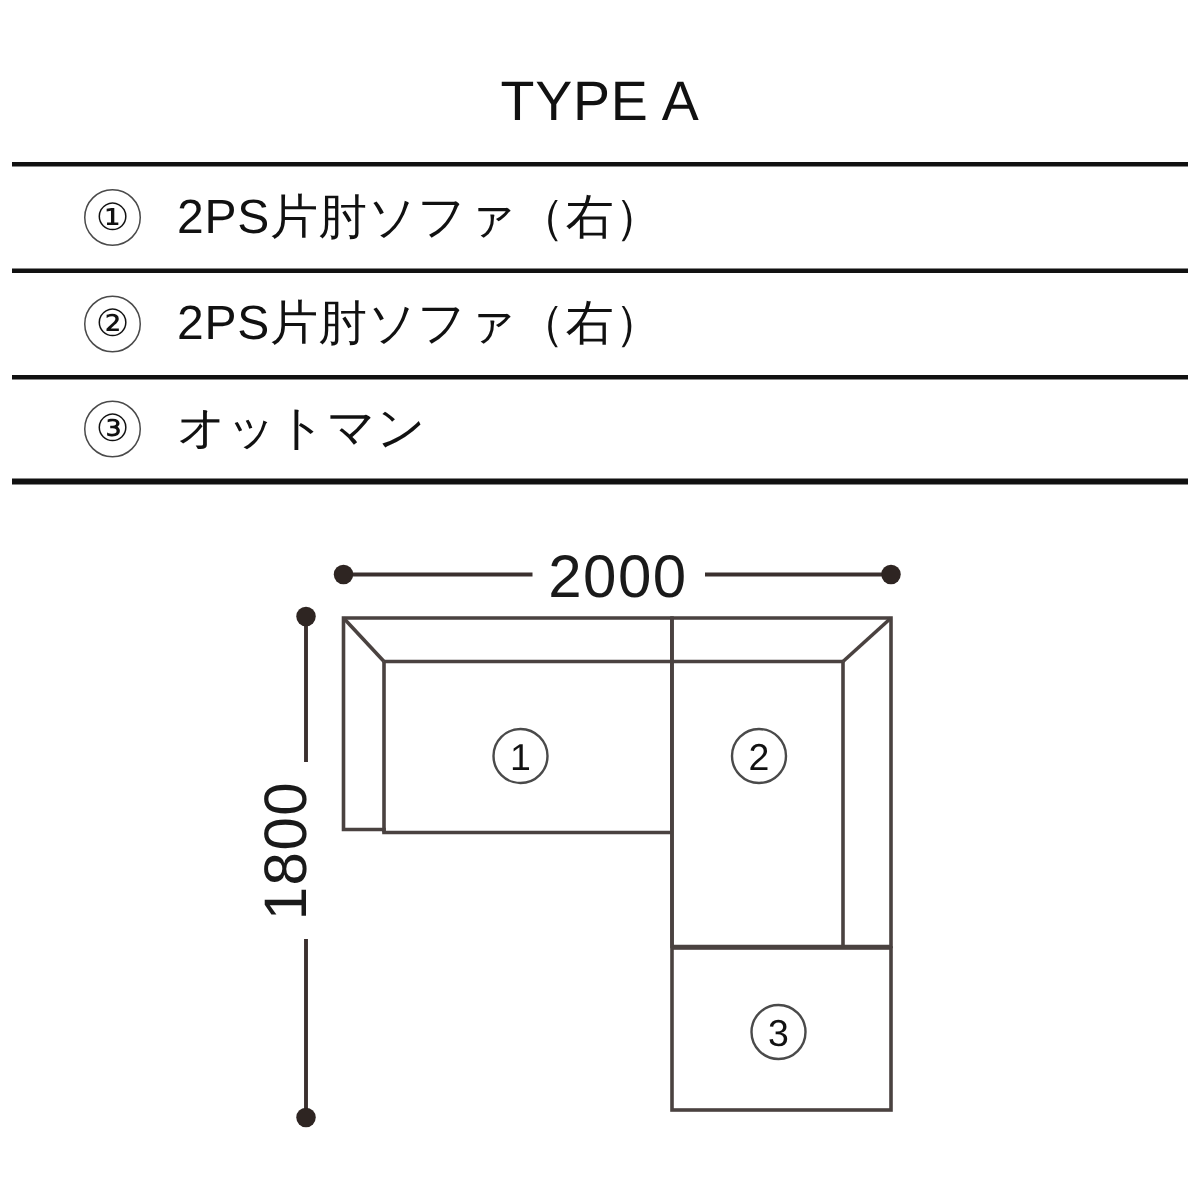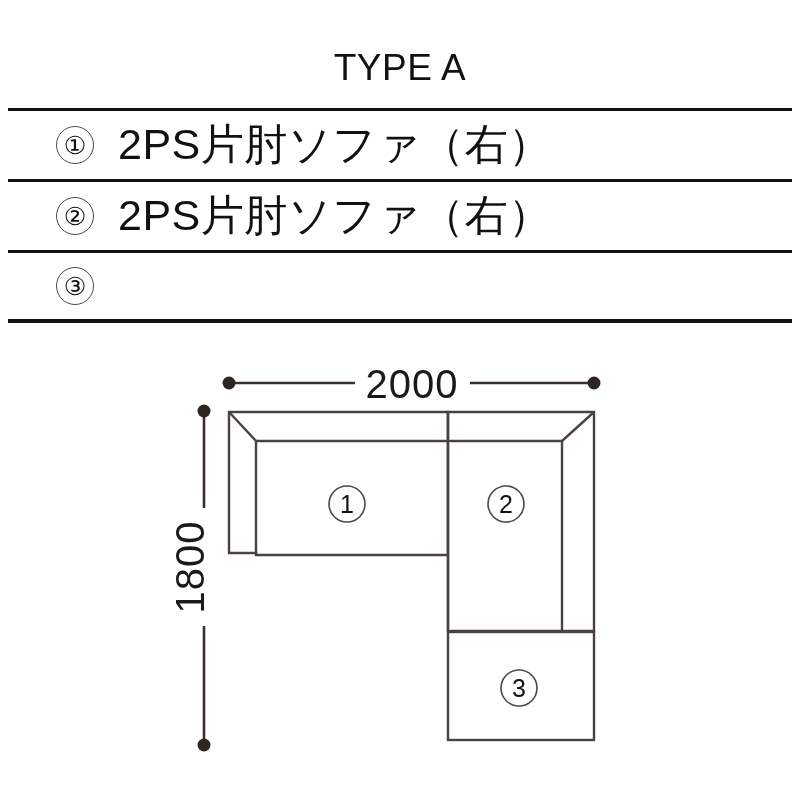--- a/index.html
+++ b/index.html
@@ -68,21 +68,21 @@
     align-items: center;
     justify-content: center;
     font-size: 25px;
     line-height: 1;
     color: #111111;
     flex: 0 0 auto;
     box-sizing: border-box;
   }
   .spec-label {
     margin-left: 24px;
-    font-size: 43px;
+    font-size: 32px;
     letter-spacing: 0.5px;
     color: #111111;
     white-space: nowrap;
   }
 
   
   .drawing {
     position: absolute;
     left: 0;
     top: 340px;
@@ -123,20 +123,21 @@
 
     <div class="spec-row">
       <div class="circ-num">②</div>
       <div class="spec-label">2PS片肘ソファ（右）</div>
     </div>
 
     <div class="rule thin"></div>
 
     <div class="spec-row r3">
       <div class="circ-num">③</div>
+      <div class="spec-label">オットマン</div>
     </div>
 
     <div class="rule thick"></div>
 
   </div>
 
   <div class="drawing">
     <svg width="800" height="460" viewBox="0 0 800 460">
 
       <g>

